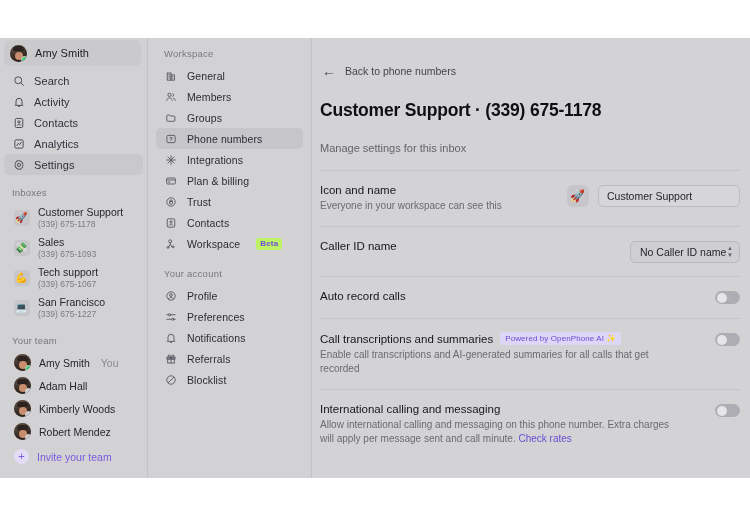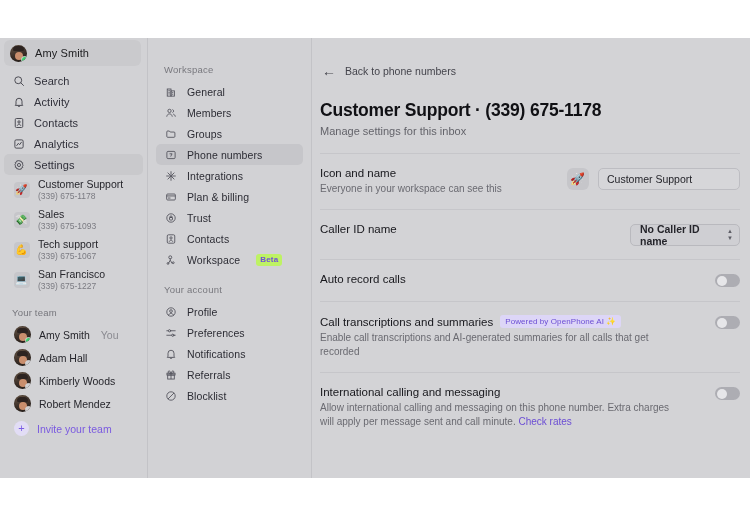--- a/index.html
+++ b/index.html
@@ -106,21 +106,21 @@
     display:flex; align-items:center; justify-content:center;
     font-size: 11px; line-height: 1; font-weight: 400;
   }
   .invite-lbl { font-size: 10.5px; color: #7a5ae0; }
 
   
   .settings-col {
     width: 164px; flex: 0 0 164px; height: 100%;
     background: #d2d2d5;
     border-right: 1px solid #c3c3c7;
-    padding-top: 22px;
+    padding-top: 6px;
   }
   .s-label {
     font-size: 9.5px; color: #78787e; letter-spacing: .25px;
     padding: 0 16px; margin: 4px 0 6px 0;
   }
   .s-item {
     display: flex; align-items: center; gap: 10px;
     height: 21px; margin: 0 8px 0 8px; padding: 0 8px;
     border-radius: 5px;
   }
@@ -143,21 +143,21 @@
   }
   .back-row {
     display: flex; align-items: center; gap: 9px;
     padding-left: 10px; margin-bottom: 22px;
   }
   .back-arrow { font-size: 14px; color: #44444c; line-height: 1; }
   .back-lbl { font-size: 10.5px; color: #44444c; }
   .main-inner { padding: 0 10px 0 8px; }
   .page-title {
     font-size: 17.5px; font-weight: bold; color: #101014;
-    letter-spacing: -.2px; margin-bottom: 4px;
+    letter-spacing: -.2px; margin-bottom: 21px;
   }
   .page-sub { font-size: 11px; color: #63636a; margin-bottom: 16px; }
 
   .row {
     display: flex; align-items: flex-start; justify-content: space-between;
     gap: 16px;
     padding: 13px 0 13px 0;
     border-top: 1px solid #c6c6ca;
   }
   .row:first-of-type { border-top: none; padding-top: 4px; }
@@ -192,21 +192,21 @@
     font-family: "Liberation Sans", sans-serif;
     outline: none;
   }
   .select {
     width: 110px; height: 22px;
     background: #cfcfd3;
     border: 1px solid #b9b9be; border-radius: 5px;
     display: flex; align-items: center; justify-content: space-between;
     padding: 0 6px 0 9px;
   }
-  .select-lbl { font-size: 10.5px; color: #25252b; font-weight: bold; }
+  .select-lbl { font-size: 10.5px; color: #25252b; }
   .chev { display: flex; flex-direction: column; gap: 2px; align-items: center; }
   .chev i { font-style: normal; font-size: 6px; line-height: 5px; color: #5d5d65; }
 
   .toggle {
     width: 25px; height: 13px; border-radius: 7px;
     background: #adadb3; position: relative; flex: 0 0 25px;
   }
   .toggle .knob {
     position: absolute; left: 1.5px; top: 1.5px;
     width: 10px; height: 10px; border-radius: 50%;
@@ -271,20 +271,21 @@
         <span class="ico">
           <svg width="12" height="12" viewBox="0 0 16 16" fill="none" stroke="#4a4a52" stroke-width="1.2">
               <circle cx="8" cy="8" r="2.1"></circle>
               <path d="M8 1.6l1 1.5 1.8-.4.5 1.8 1.8.6-.6 1.7 1.2 1.4-1.2 1.4.6 1.7-1.8.6-.5 1.8-1.8-.4L8 14.4l-1-1.5-1.8.4-.5-1.8-1.8-.6.6-1.7L2.3 7.8l1.2-1.4-.6-1.7 1.8-.6.5-1.8L7 2.7z" stroke-linejoin="round"></path>
             </svg>
         </span>
         <span class="lbl">Settings</span>
       </div>
     </div>
 
+    <div class="section-label">Inboxes</div>
 
     <div>
       <div class="inbox-item">
         <span class="inbox-emoji">🚀</span>
         <span class="inbox-text">
           <span class="inbox-name">Customer Support</span>
           <span class="inbox-num">(339) 675-1178</span>
         </span>
       </div>
       <div class="inbox-item">

